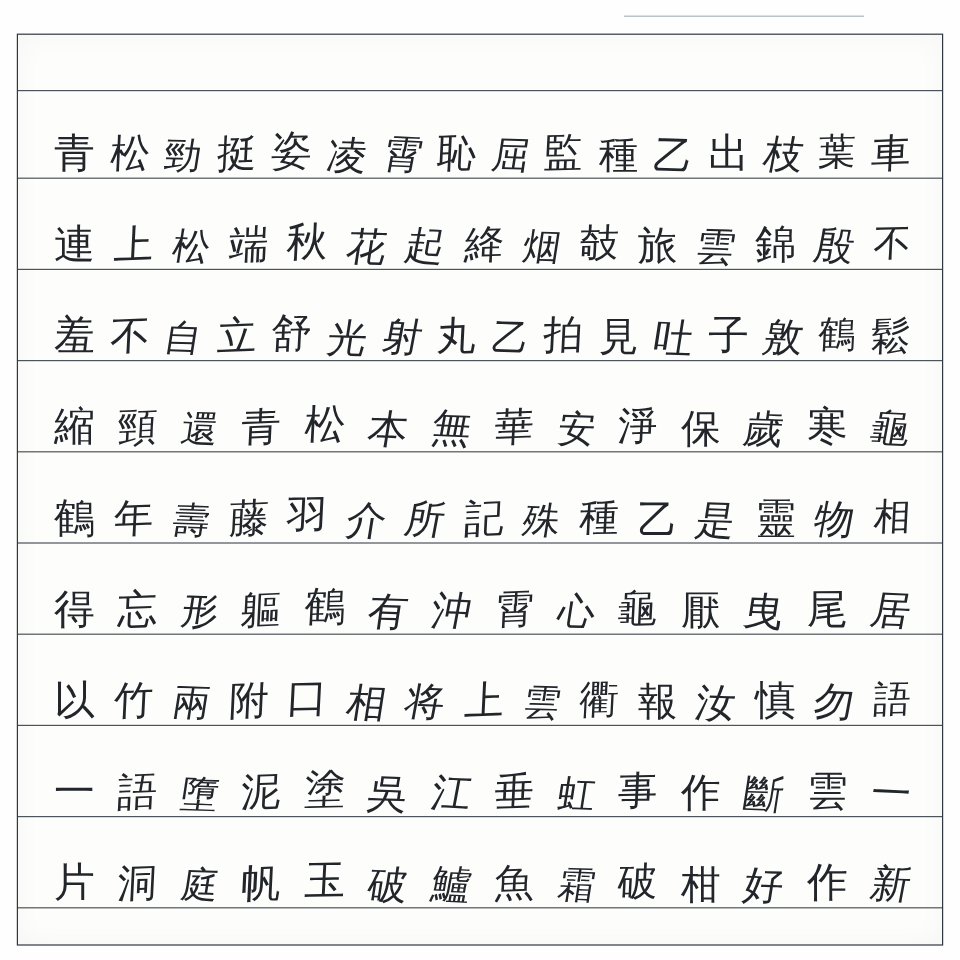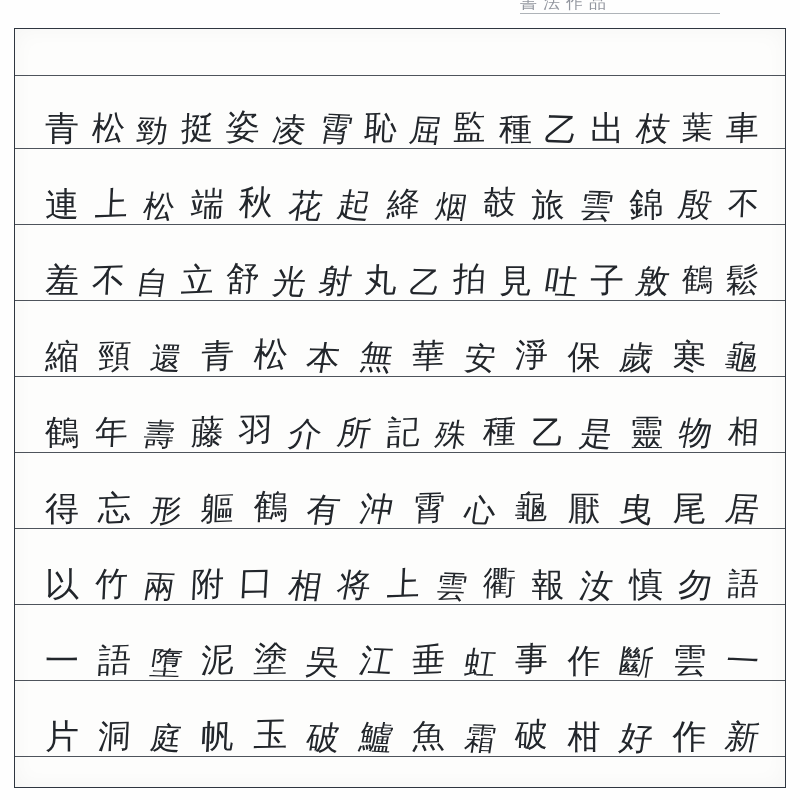--- a/index.html
+++ b/index.html
@@ -107,23 +107,20 @@
     inset: 0;
     pointer-events: none;
     box-shadow: inset 0 0 22px rgba(0,0,0,0.035);
   }
 </style>
 </head>
 <body>
 
 <div id="page">
 
-  <div id="top-fragment">
-    <span class="frag-inner">書法作品</span>
-  </div>
   <div id="top-rule"></div>
 
   <div id="sheet">
 
     <div class="rule-line" style="top:46px;"></div>
     <div class="rule-line" style="top:119px;"></div>
     <div class="rule-line" style="top:195px;"></div>
     <div class="rule-line" style="top:271px;"></div>
     <div class="rule-line" style="top:347px;"></div>
     <div class="rule-line" style="top:423px;"></div>

